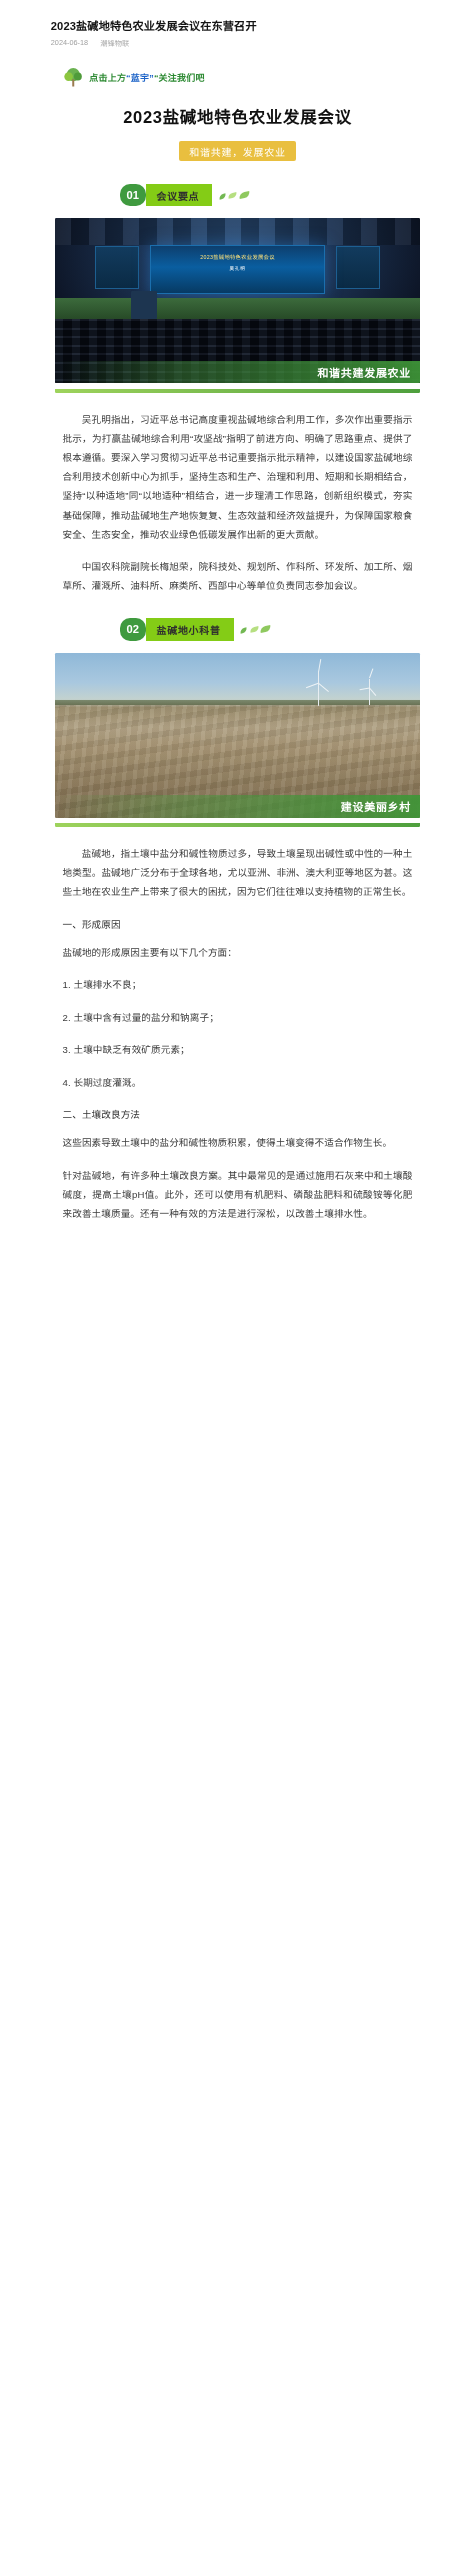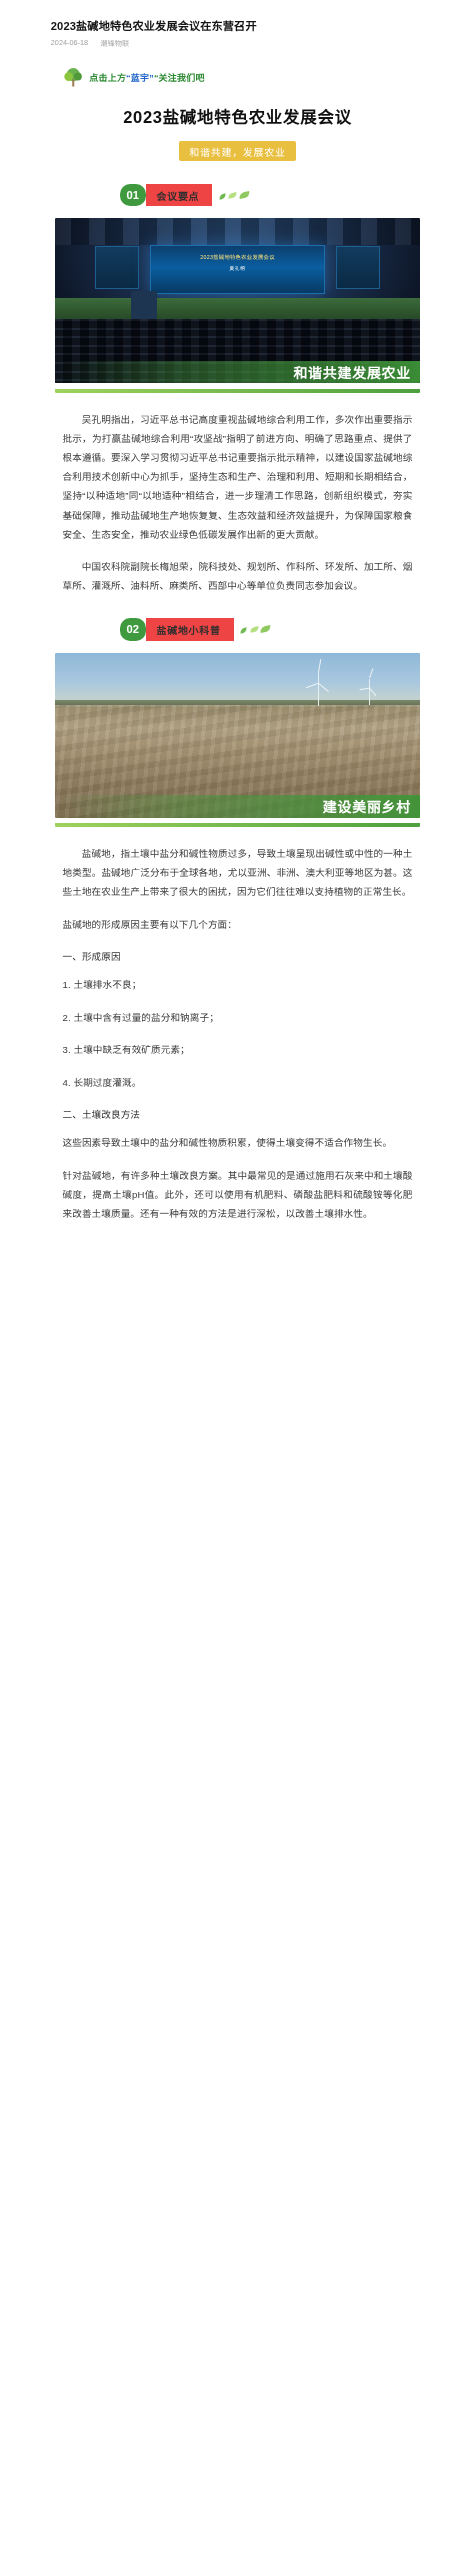--- a/index.html
+++ b/index.html
@@ -114,21 +114,21 @@
     width: 26.4px; height: 22.5px;
     background: #3f9a3f;
     color: #fff;
     font-size: 11.2px;
     font-weight: 700;
     display: flex; align-items: center; justify-content: center;
     border-radius: 10px;
     font-family: "Liberation Sans", sans-serif;
   }
   .sec-label {
-    background: #ef4444;
+    background: #84cc16;
     color: #2f2f2f;
     font-size: 10px;
     font-weight: 700;
     height: 22.5px;
     display: flex; align-items: center;
     padding: 0 13.2px 0 10.6px;
     letter-spacing: 0.7px;
   }
   .sec-leaves {
     margin-left: 6.6px;
@@ -236,21 +236,21 @@
   }
   .figure .caption-bar {
     position: absolute;
     left: 0; right: 0; bottom: 0;
     height: 22.5px;
     background: linear-gradient(90deg, rgba(70,150,60,.0) 0%, rgba(70,150,60,.45) 35%, rgba(62,150,55,.92) 100%);
     display: flex; align-items: center; justify-content: flex-end;
     padding-right: 9.3px;
   }
   .figure .caption-bar span {
-    color: #fff; font-size: 14px; letter-spacing: 0.7px; font-weight: 700;
+    color: #fff; font-size: 11px; letter-spacing: 0.7px; font-weight: 700;
   }
   .fig-underline {
     height: 4px;
     background: linear-gradient(90deg,#9ed35c,#4e9f3d);
     margin: 0 13.2px 17px 13.2px;
     border-radius: 0 0 1.3px 1.3px;
   }
 </style>
 </head>
 <body>
@@ -343,22 +343,22 @@
       </div>
       <div class="field-texture"></div>
       <div class="caption-bar">
         <span>建设美丽乡村</span>
       </div>
     </div>
   </div>
   <div class="fig-underline"></div>
 
   <p class="para">盐碱地，指土壤中盐分和碱性物质过多，导致土壤呈现出碱性或中性的一种土地类型。盐碱地广泛分布于全球各地，尤以亚洲、非洲、澳大利亚等地区为甚。这些土地在农业生产上带来了很大的困扰，因为它们往往难以支持植物的正常生长。</p>
+  <p class="para sub-heading">一、形成原因</p>
   <p class="para noindent">盐碱地的形成原因主要有以下几个方面：</p>
-  <p class="para sub-heading">一、形成原因</p>
   <p class="para noindent">1. 土壤排水不良；</p>
   <p class="para noindent">2. 土壤中含有过量的盐分和钠离子；</p>
   <p class="para noindent">3. 土壤中缺乏有效矿质元素；</p>
   <p class="para noindent">4. 长期过度灌溉。</p>
   <p class="para sub-heading">二、土壤改良方法</p>
   <p class="para noindent">这些因素导致土壤中的盐分和碱性物质积累，使得土壤变得不适合作物生长。</p>
   <p class="para noindent">针对盐碱地，有许多种土壤改良方案。其中最常见的是通过施用石灰来中和土壤酸碱度，提高土壤pH值。此外，还可以使用有机肥料、磷酸盐肥料和硫酸铵等化肥来改善土壤质量。还有一种有效的方法是进行深松，以改善土壤排水性。</p>
 
 </div>
 

